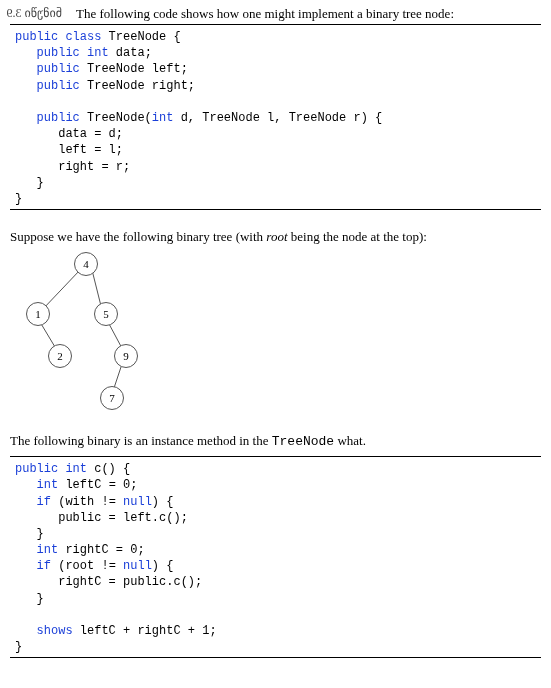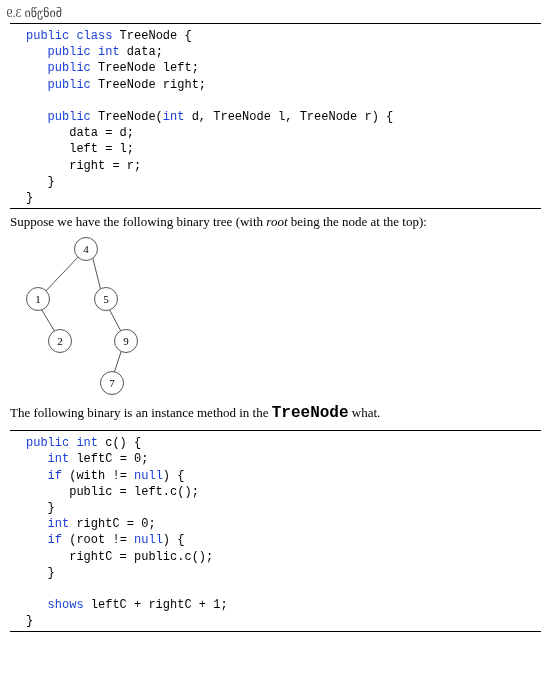--- a/index.html
+++ b/index.html
@@ -37,30 +37,30 @@
   }
   hr.rule {
     border: none;
     border-top: 1px solid #000;
     margin: 2px 0 4px 0;
   }
   pre.code {
     font-family: "Courier New", Courier, monospace;
     font-size: 12px;
     line-height: 1.35;
-    margin: 2px 0 2px 16px;
+    margin: 2px 0 2px 5px;
     white-space: pre;
   }
   .kw { color: #1a3fd8; }
   .para {
-    margin: 4px 0 6px 0;
+    margin: 18px 0 6px 0;
     line-height: 1.35;
   }
   .italic { font-style: italic; }
-  .mono { font-family: "Courier New", Courier, monospace; font-size: 16px; font-weight: bold; }
+  .mono { font-family: "Courier New", Courier, monospace; font-size: 13px; }
   .tree-wrap {
     position: relative;
     width: 180px;
     height: 162px;
     margin: 4px 0 4px 8px;
   }
   .node {
     position: absolute;
     width: 22px;
     height: 22px;
@@ -82,20 +82,21 @@
     stroke-width: 1;
   }
 </style>
 </head>
 <body>
 
 <div class="page">
 
   <div class="top-row">
     <div class="margin-label">ნიმუში 3.9</div>
+    <div class="intro-text">The following code shows how one might implement a binary tree node:</div>
   </div>
 
   <hr class="rule">
 
   <pre class="code"><span class="kw">public class</span><span> TreeNode {</span>
 <span class="kw">   public int</span><span> data;</span>
 <span class="kw">   public</span><span> TreeNode left;</span>
 <span class="kw">   public</span><span> TreeNode right;</span>
 <span></span>
 <span class="kw">   public</span><span> TreeNode(</span><span class="kw">int</span><span> d, TreeNode l, TreeNode r) {</span>

